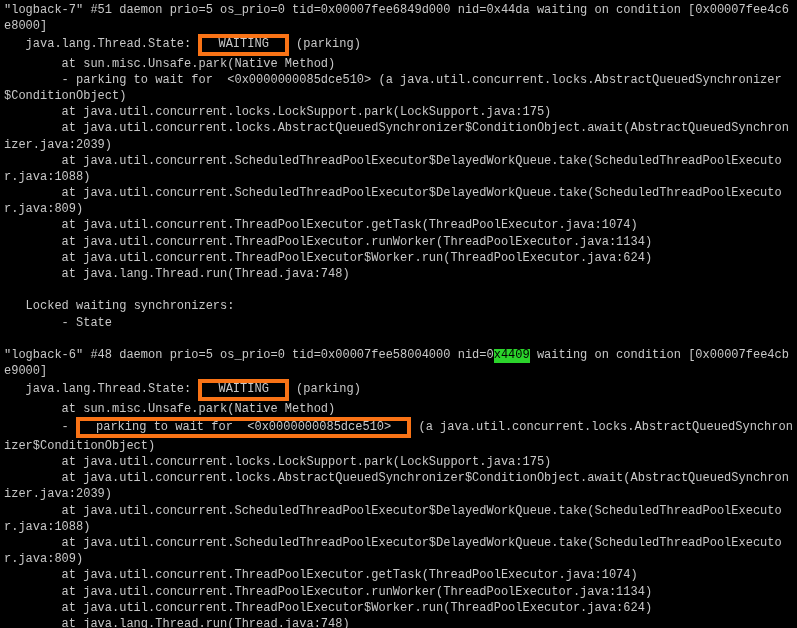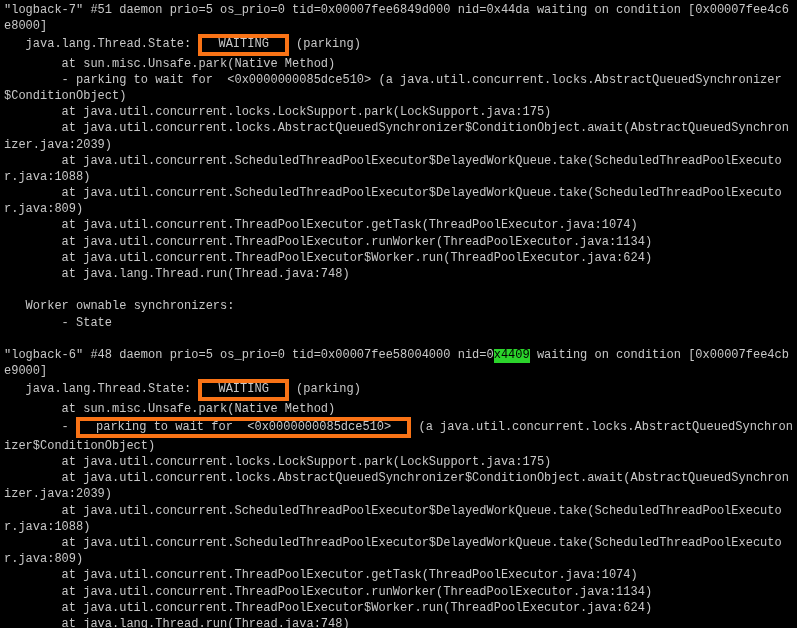--- a/index.html
+++ b/index.html
@@ -41,21 +41,21 @@
 <span>        - parking to wait for  &lt;0x0000000085dce510&gt; (a java.util.concurrent.locks.AbstractQueuedSynchronizer$ConditionObject)</span>
 <span>        at java.util.concurrent.locks.LockSupport.park(LockSupport.java:175)</span>
 <span>        at java.util.concurrent.locks.AbstractQueuedSynchronizer$ConditionObject.await(AbstractQueuedSynchronizer.java:2039)</span>
 <span>        at java.util.concurrent.ScheduledThreadPoolExecutor$DelayedWorkQueue.take(ScheduledThreadPoolExecutor.java:1088)</span>
 <span>        at java.util.concurrent.ScheduledThreadPoolExecutor$DelayedWorkQueue.take(ScheduledThreadPoolExecutor.java:809)</span>
 <span>        at java.util.concurrent.ThreadPoolExecutor.getTask(ThreadPoolExecutor.java:1074)</span>
 <span>        at java.util.concurrent.ThreadPoolExecutor.runWorker(ThreadPoolExecutor.java:1134)</span>
 <span>        at java.util.concurrent.ThreadPoolExecutor$Worker.run(ThreadPoolExecutor.java:624)</span>
 <span>        at java.lang.Thread.run(Thread.java:748)</span>
 
-<span>   Worker ownable synchronizers:</span>
+<span>   Locked waiting synchronizers:</span>
 <span>        - State</span>
 
 <span><span>"logback-6" #48 daemon prio=5 os_prio=0 tid=0x00007fee58004000 nid=0</span><span class="hl-green">x4409</span><span> waiting on condition [0x00007fee4cbe9000]</span></span>
 <span><span>   java.lang.Thread.State: </span><span class="box-red">WAITING</span><span> (parking)</span></span>
 <span>        at sun.misc.Unsafe.park(Native Method)</span>
 <span><span>        - </span><span class="box-red">parking to wait for  &lt;0x0000000085dce510&gt;</span><span> (a java.util.concurrent.locks.AbstractQueuedSynchronizer$ConditionObject)</span></span>
 <span>        at java.util.concurrent.locks.LockSupport.park(LockSupport.java:175)</span>
 <span>        at java.util.concurrent.locks.AbstractQueuedSynchronizer$ConditionObject.await(AbstractQueuedSynchronizer.java:2039)</span>
 <span>        at java.util.concurrent.ScheduledThreadPoolExecutor$DelayedWorkQueue.take(ScheduledThreadPoolExecutor.java:1088)</span>
 <span>        at java.util.concurrent.ScheduledThreadPoolExecutor$DelayedWorkQueue.take(ScheduledThreadPoolExecutor.java:809)</span>

